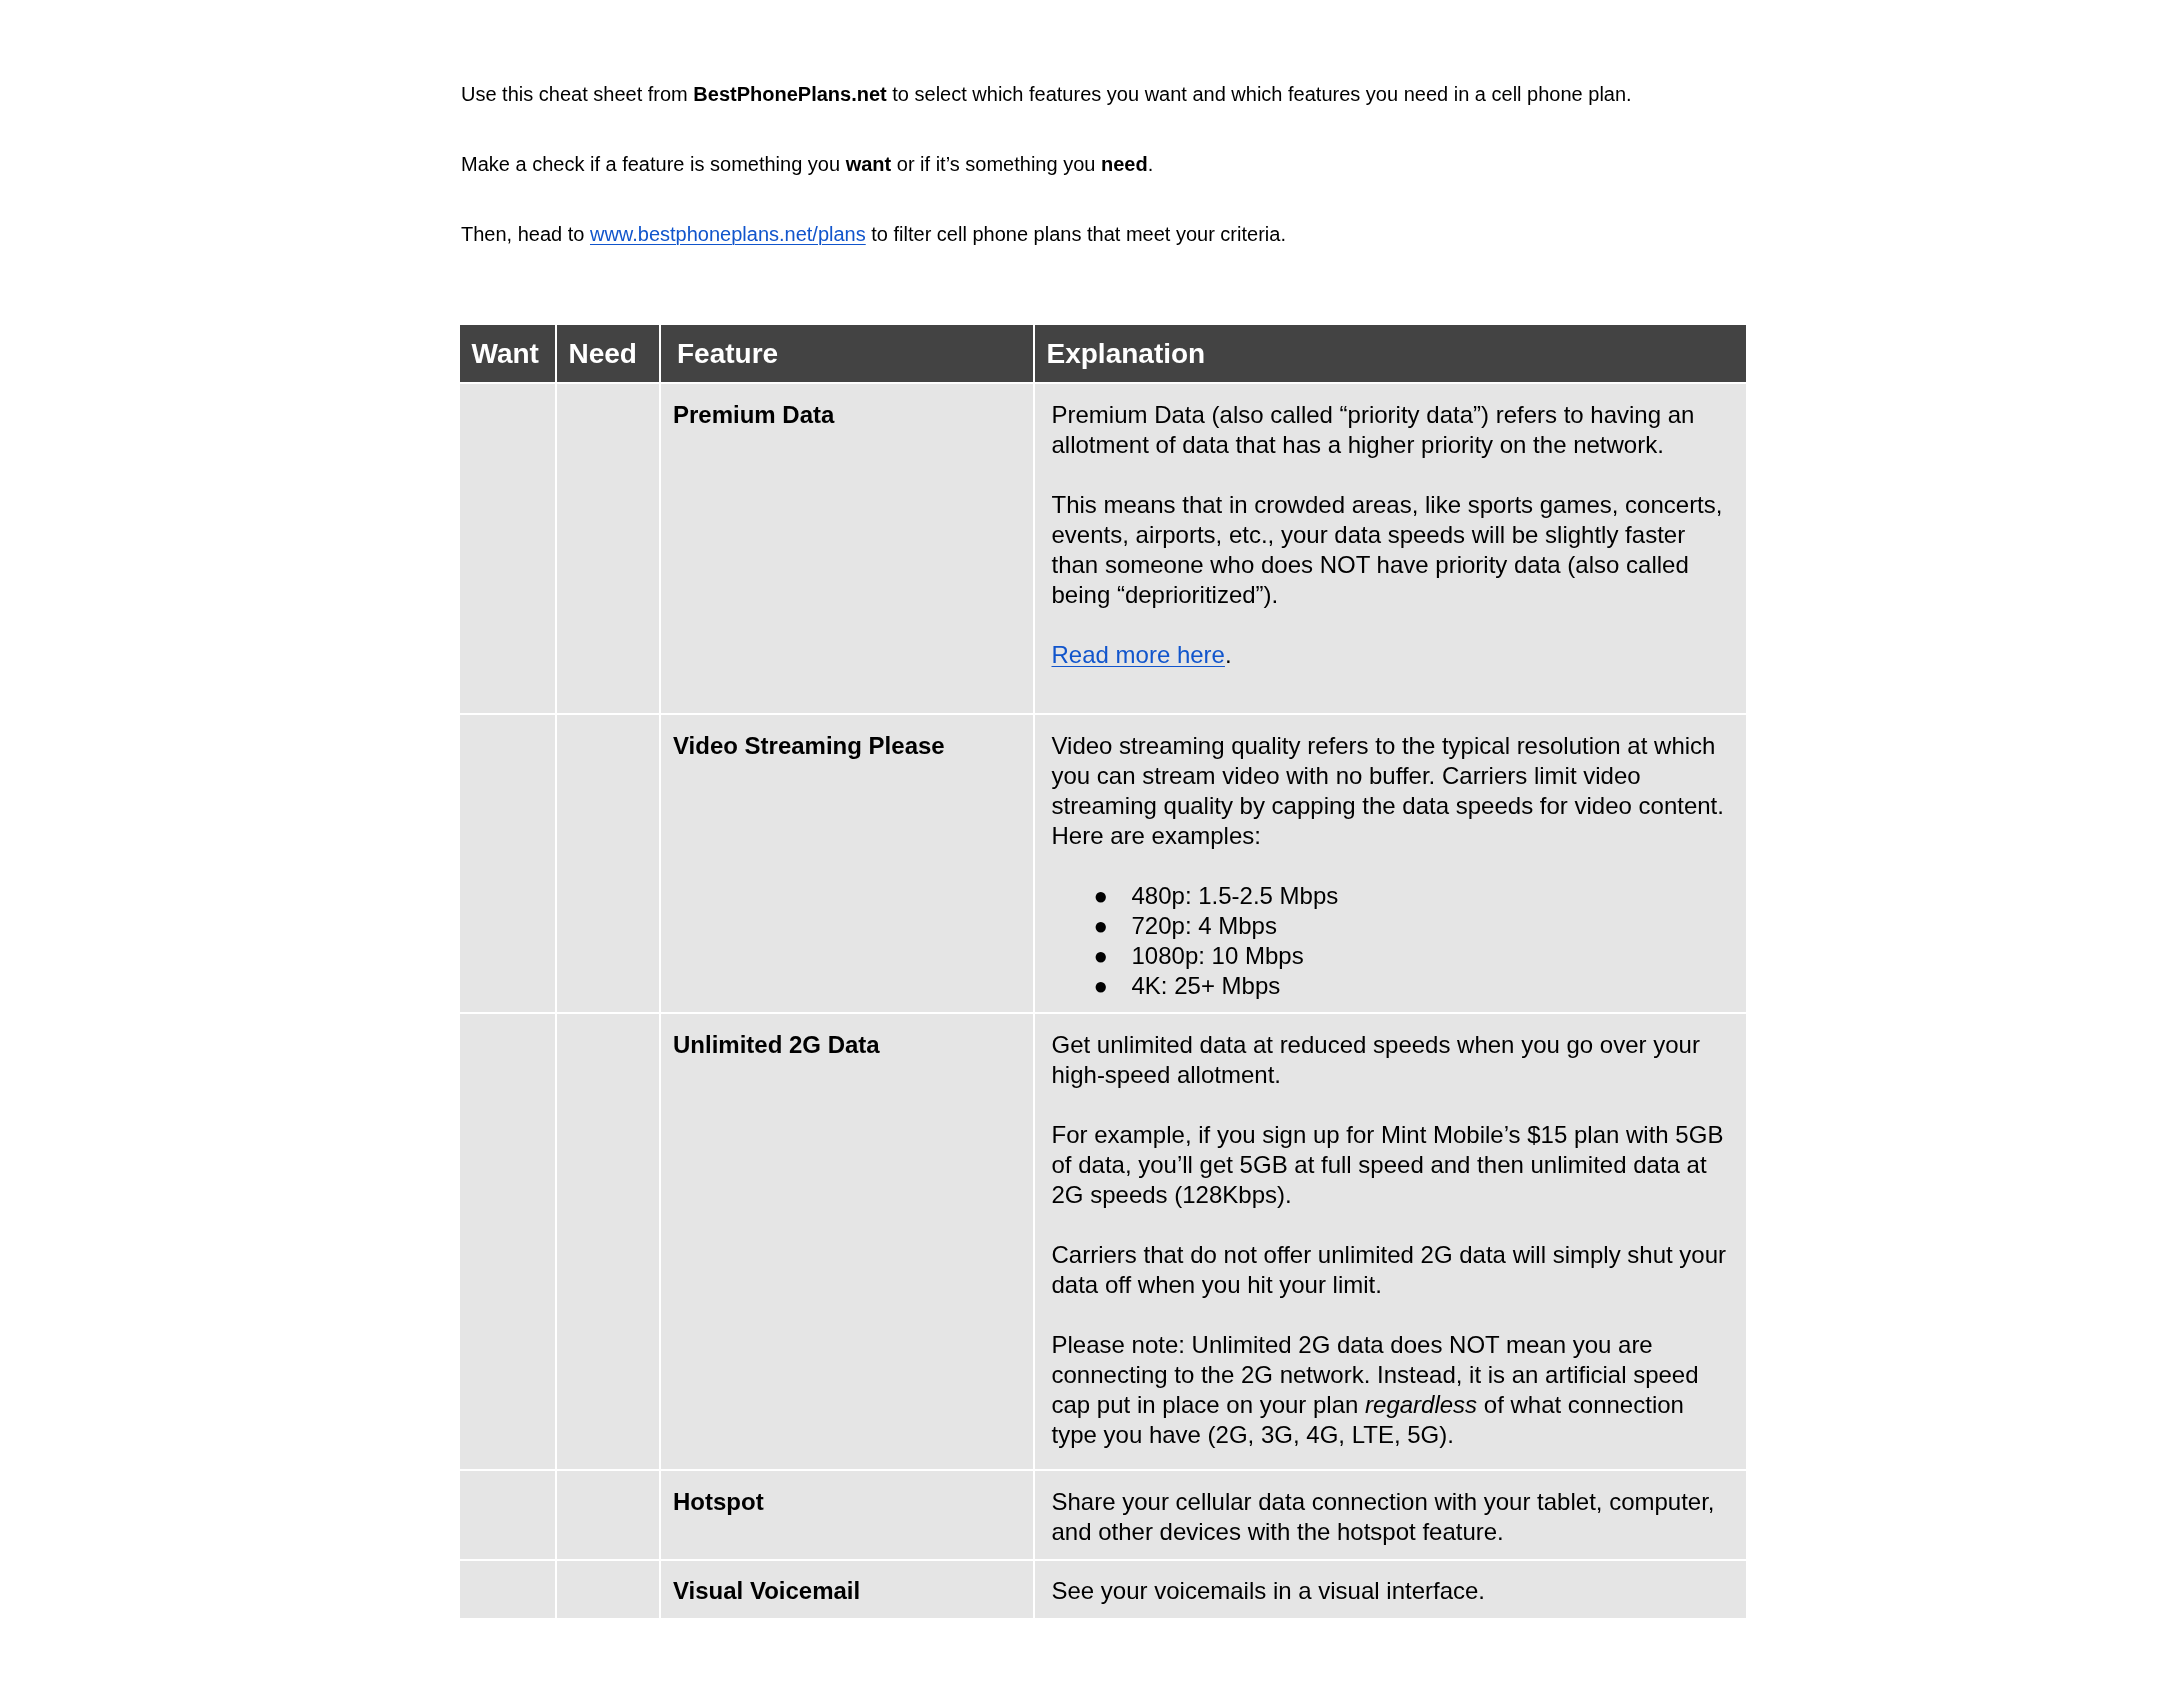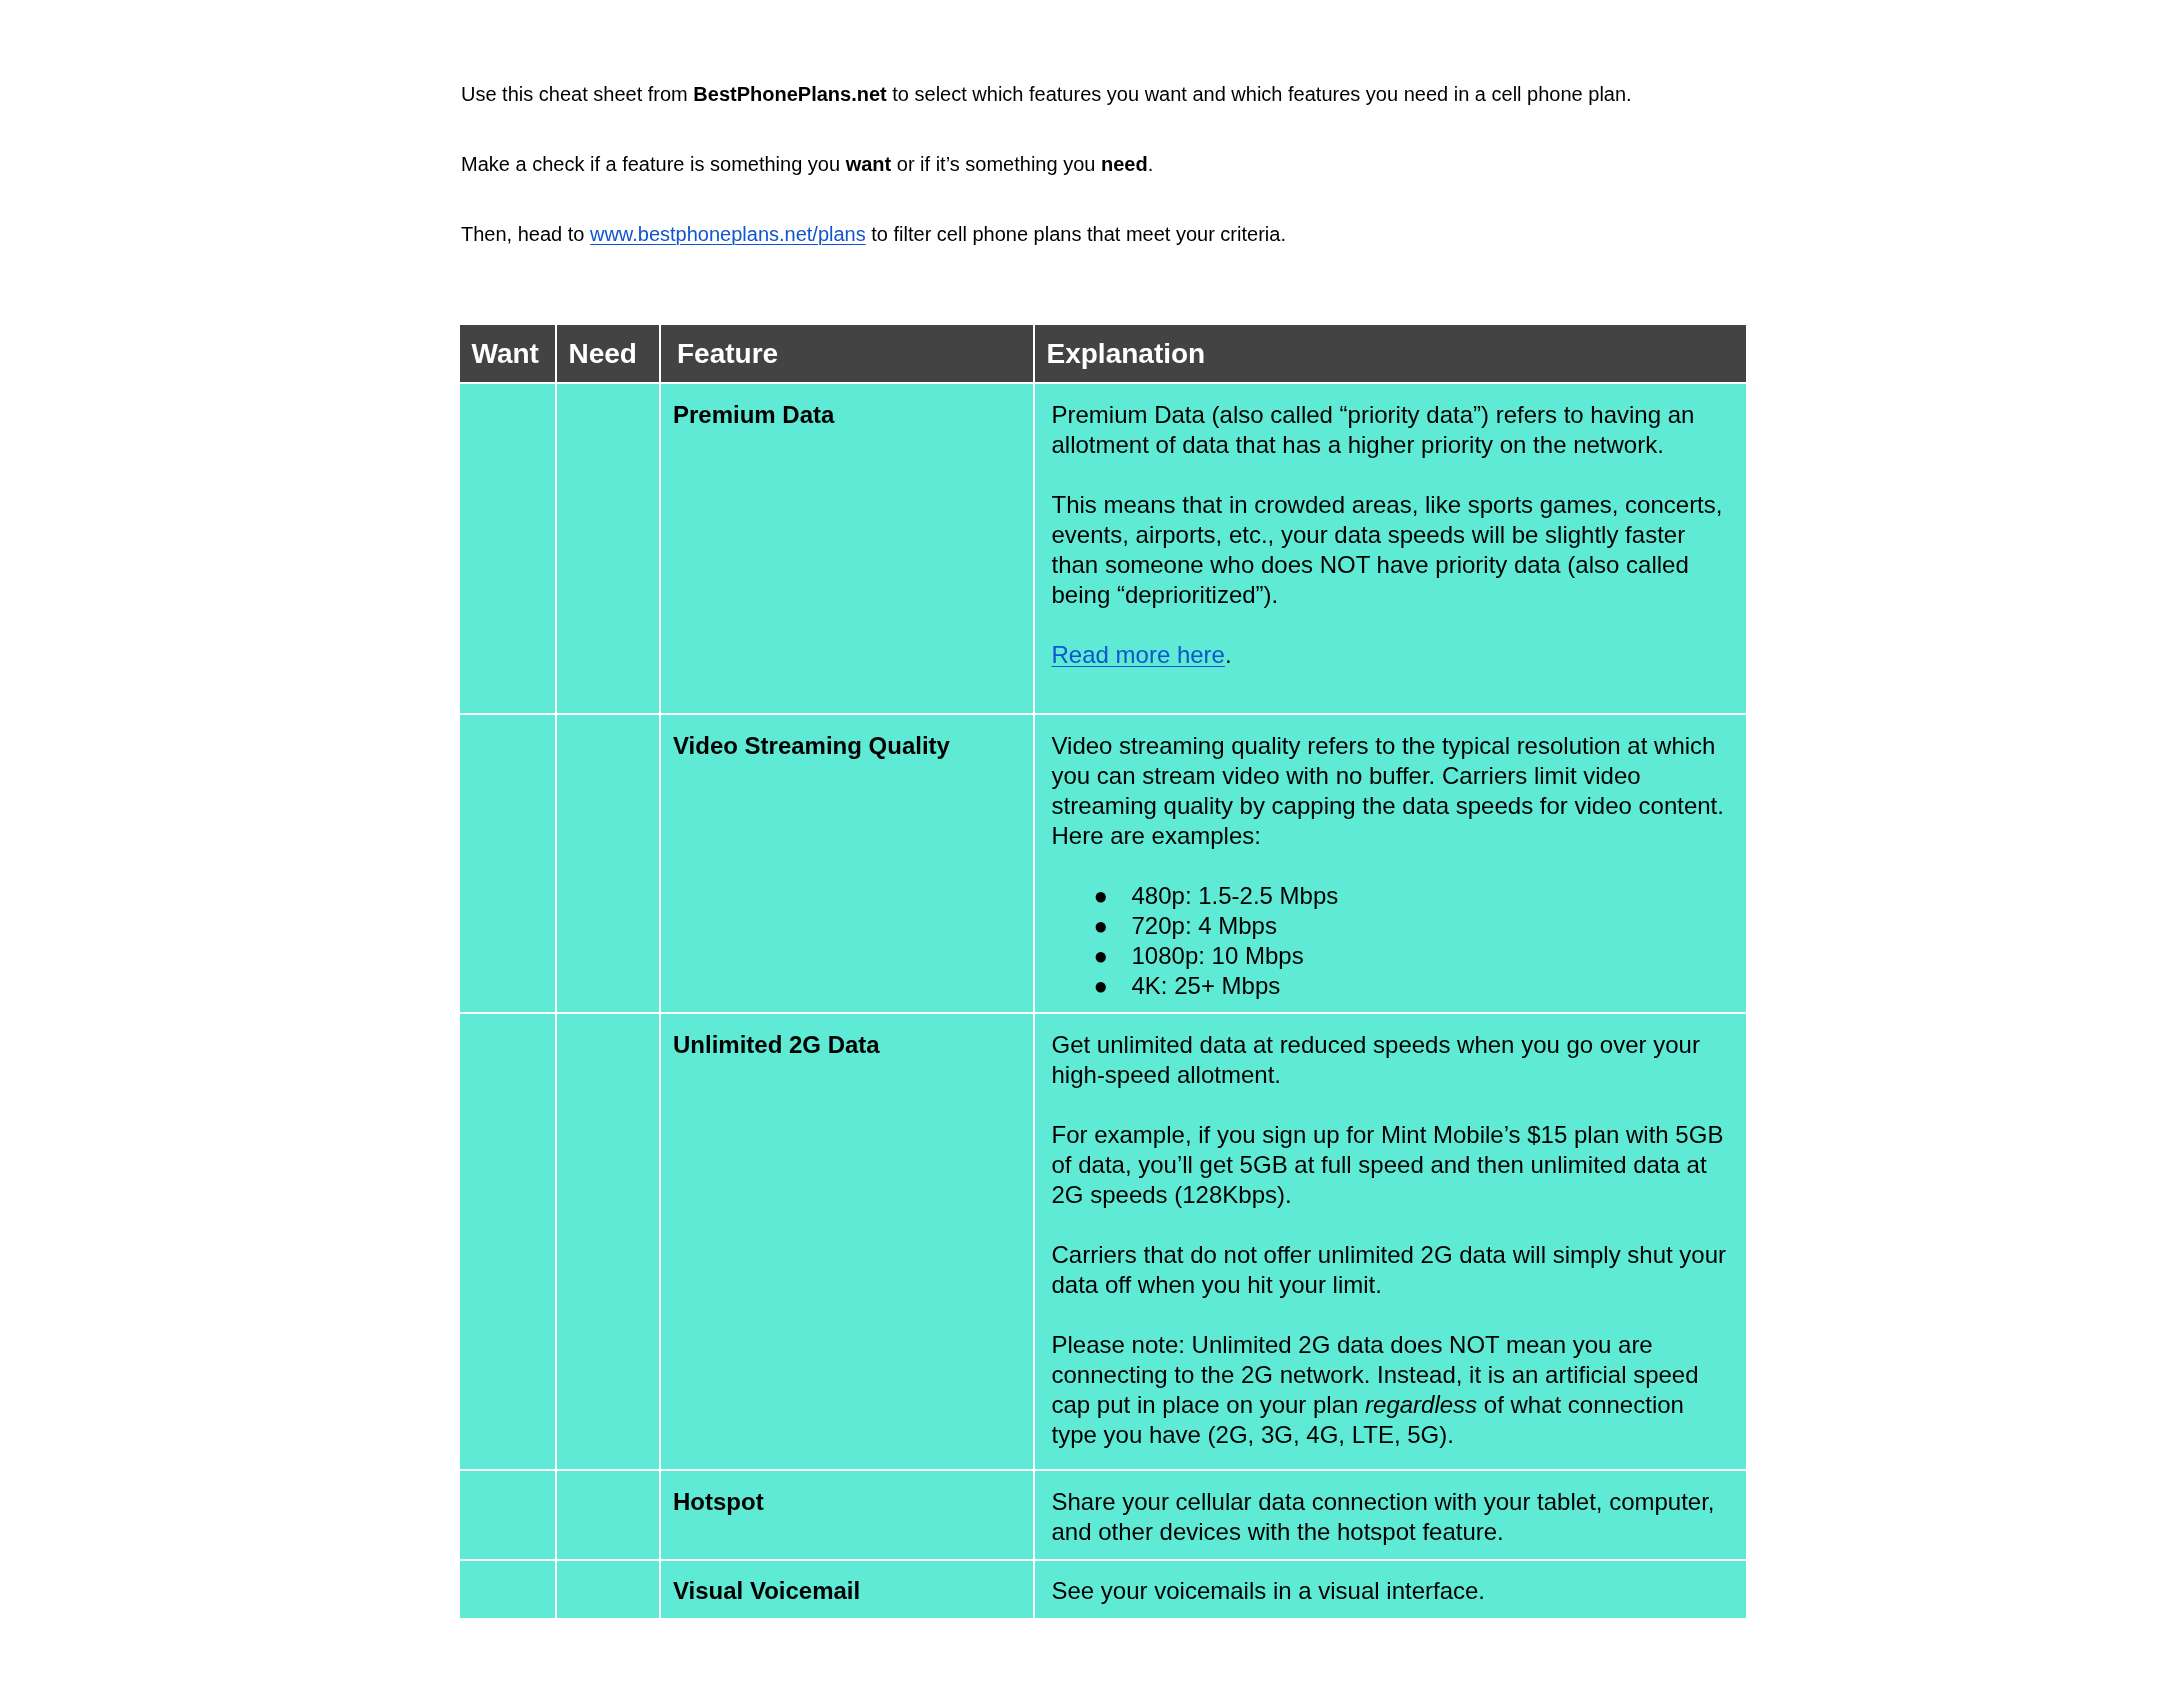--- a/index.html
+++ b/index.html
@@ -60,21 +60,21 @@
     padding: 0 0 0 11.5px;
     box-sizing: border-box;
     border-right: 2.1px solid #ffffff;
     vertical-align: middle;
     line-height: 57px;
   }
   table.cheat th:last-child { border-right: none; }
   table.cheat th.h-need { padding-left: 11.5px; }
   table.cheat th.h-feature { padding-left: 16px; }
   table.cheat td {
-    background: #5eead4;
+    background: #e5e5e5;
     vertical-align: top;
     border-top: 2.1px solid #ffffff;
     border-right: 2.1px solid #ffffff;
     padding: 15.8px 10px 11.5px 12px;
     font-size: 24px;
     line-height: 30px;
     box-sizing: border-box;
   }
   table.cheat td:last-child { border-right: none; padding-left: 16.5px; padding-right: 14.3px; }
   table.cheat td.feature {
@@ -136,21 +136,21 @@
       <td class="feature">Premium Data</td>
       <td class="expl">
         <p>Premium Data (also called “priority data”) refers to having an allotment of data that has a higher priority on the network.</p>
         <p>This means that in crowded areas, like sports games, concerts, events, airports, etc., your data speeds will be slightly faster than someone who does NOT have priority data (also called being “deprioritized”).</p>
         <p><a class="link">Read more here</a><span>.</span></p>
       </td>
     </tr>
     <tr class="row-video">
       <td class="checkcell"></td>
       <td class="checkcell"></td>
-      <td class="feature">Video Streaming Quality</td>
+      <td class="feature">Video Streaming Please</td>
       <td class="expl">
         <p>Video streaming quality refers to the typical resolution at which you can stream video with no buffer. Carriers limit video streaming quality by capping the data speeds for video content. Here are examples:</p>
         <ul>
           <li><span class="bullet">●</span><span>480p: 1.5-2.5 Mbps</span></li>
           <li><span class="bullet">●</span><span>720p: 4 Mbps</span></li>
           <li><span class="bullet">●</span><span>1080p: 10 Mbps</span></li>
           <li><span class="bullet">●</span><span>4K: 25+ Mbps</span></li>
         </ul>
       </td>
     </tr>

